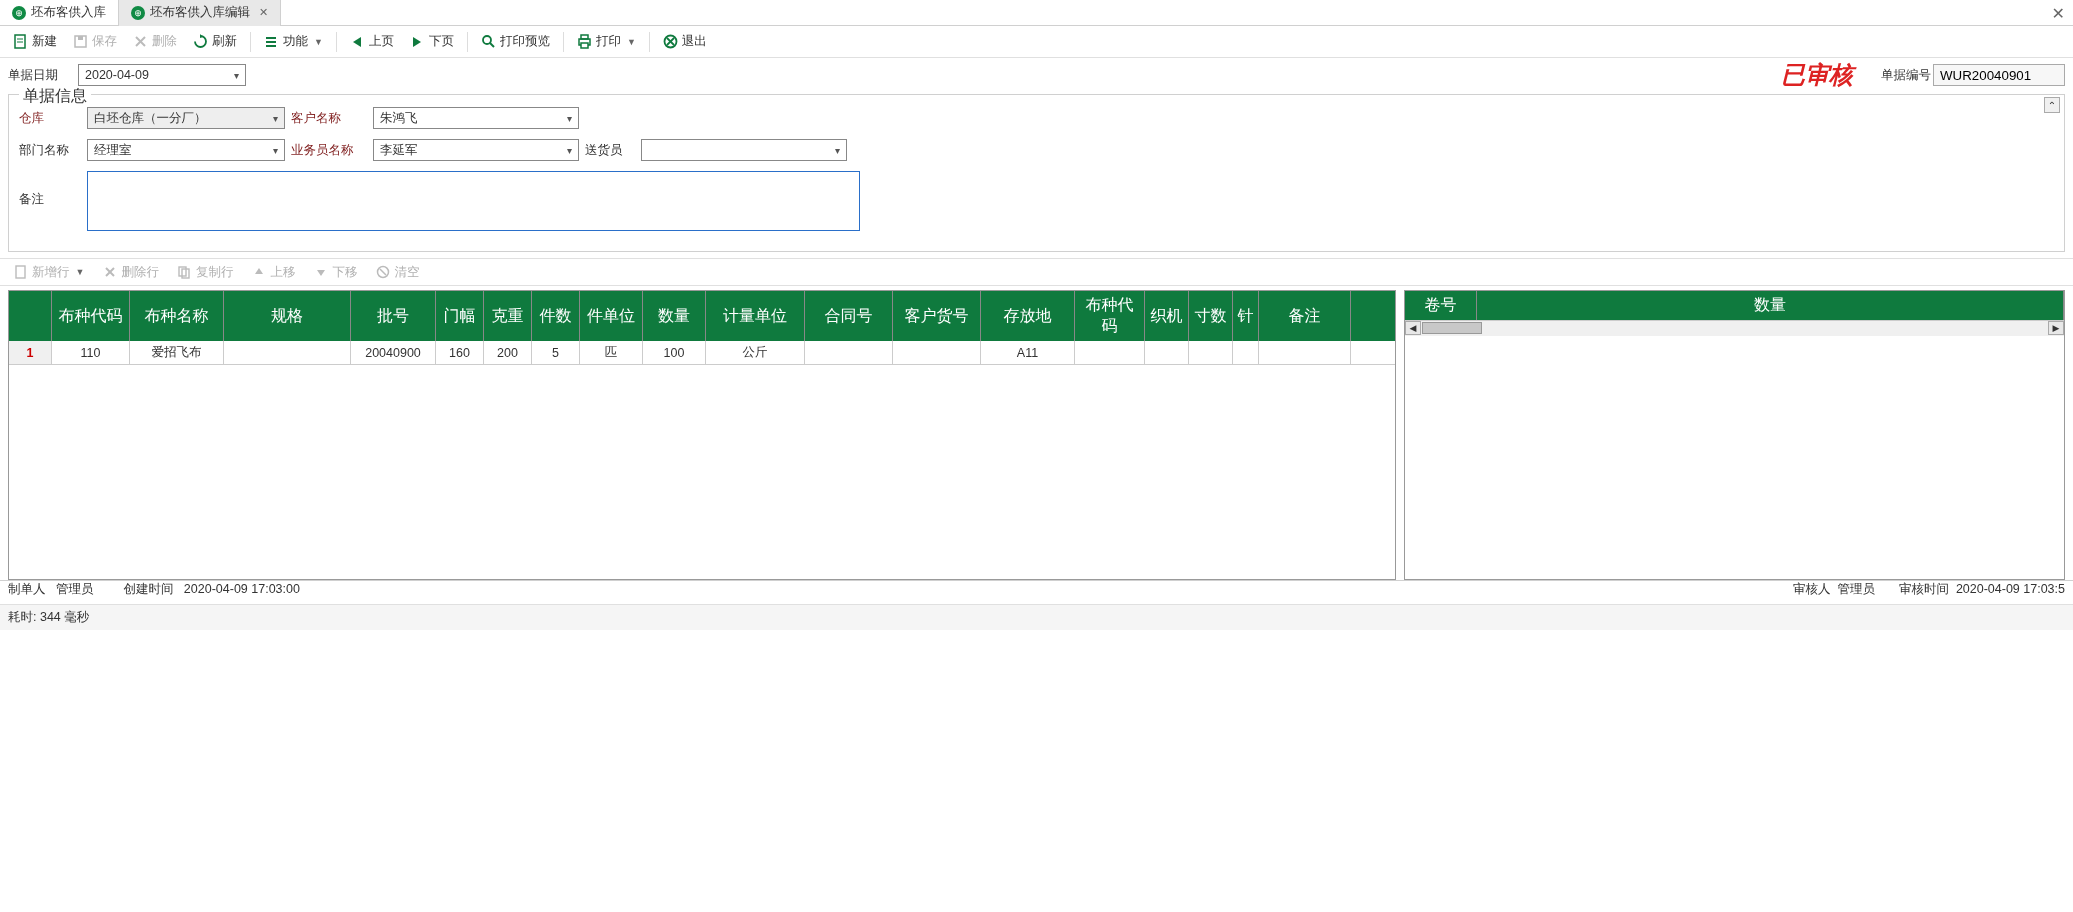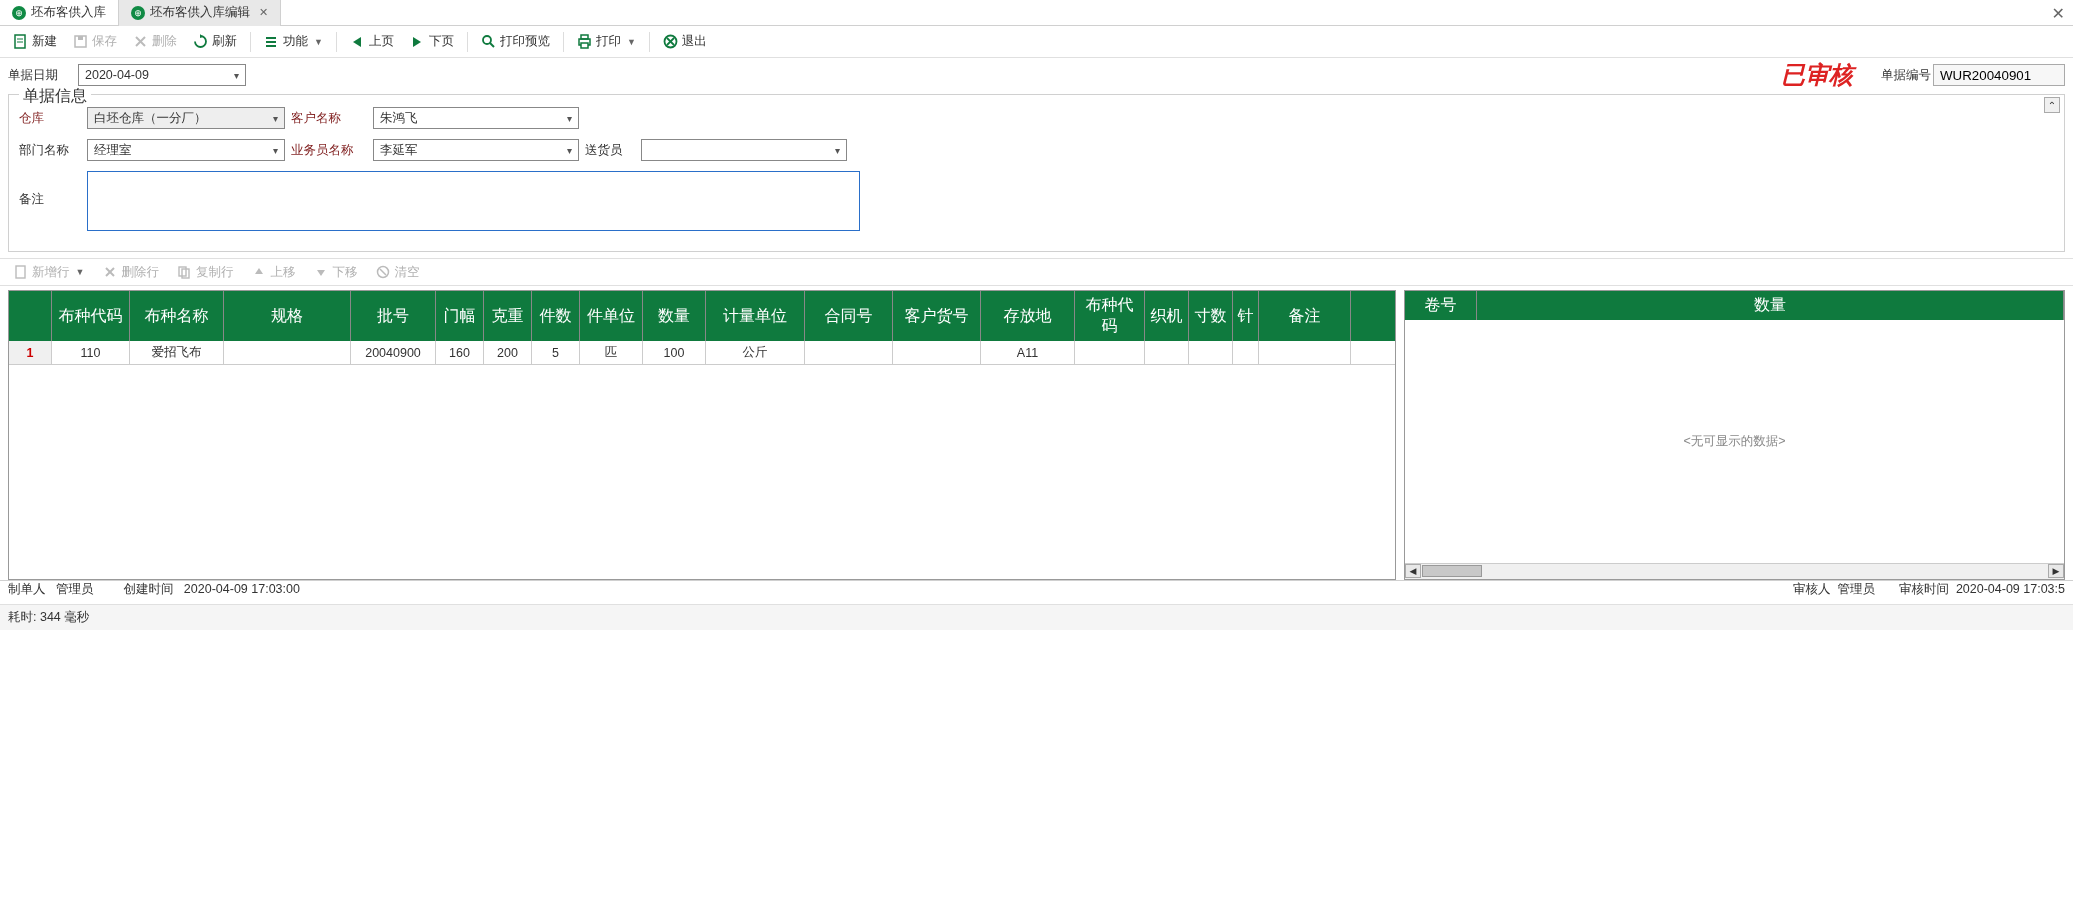--- a/index.html
+++ b/index.html
@@ -346,23 +346,20 @@
         <div class="gd-cell cw18"></div>
       </div>
     </div>
   </div>
 
   <div class="grid-side">
     <div class="grid-head">
       <div class="gh-cell sw0">卷号</div>
       <div class="gh-cell sw1">数量</div>
     </div>
-    <div class="grid-body">
-      <div class="no-data">&lt;无可显示的数据&gt;</div>
-    </div>
     <div class="hscroll">
       <div class="larrow">◀</div>
       <div class="thumb"></div>
       <div class="rarrow">▶</div>
     </div>
   </div>
 </div>
 
 <div class="status-bar">
   <span><span>制单人</span>&nbsp;&nbsp;&nbsp;<span>管理员</span></span>

